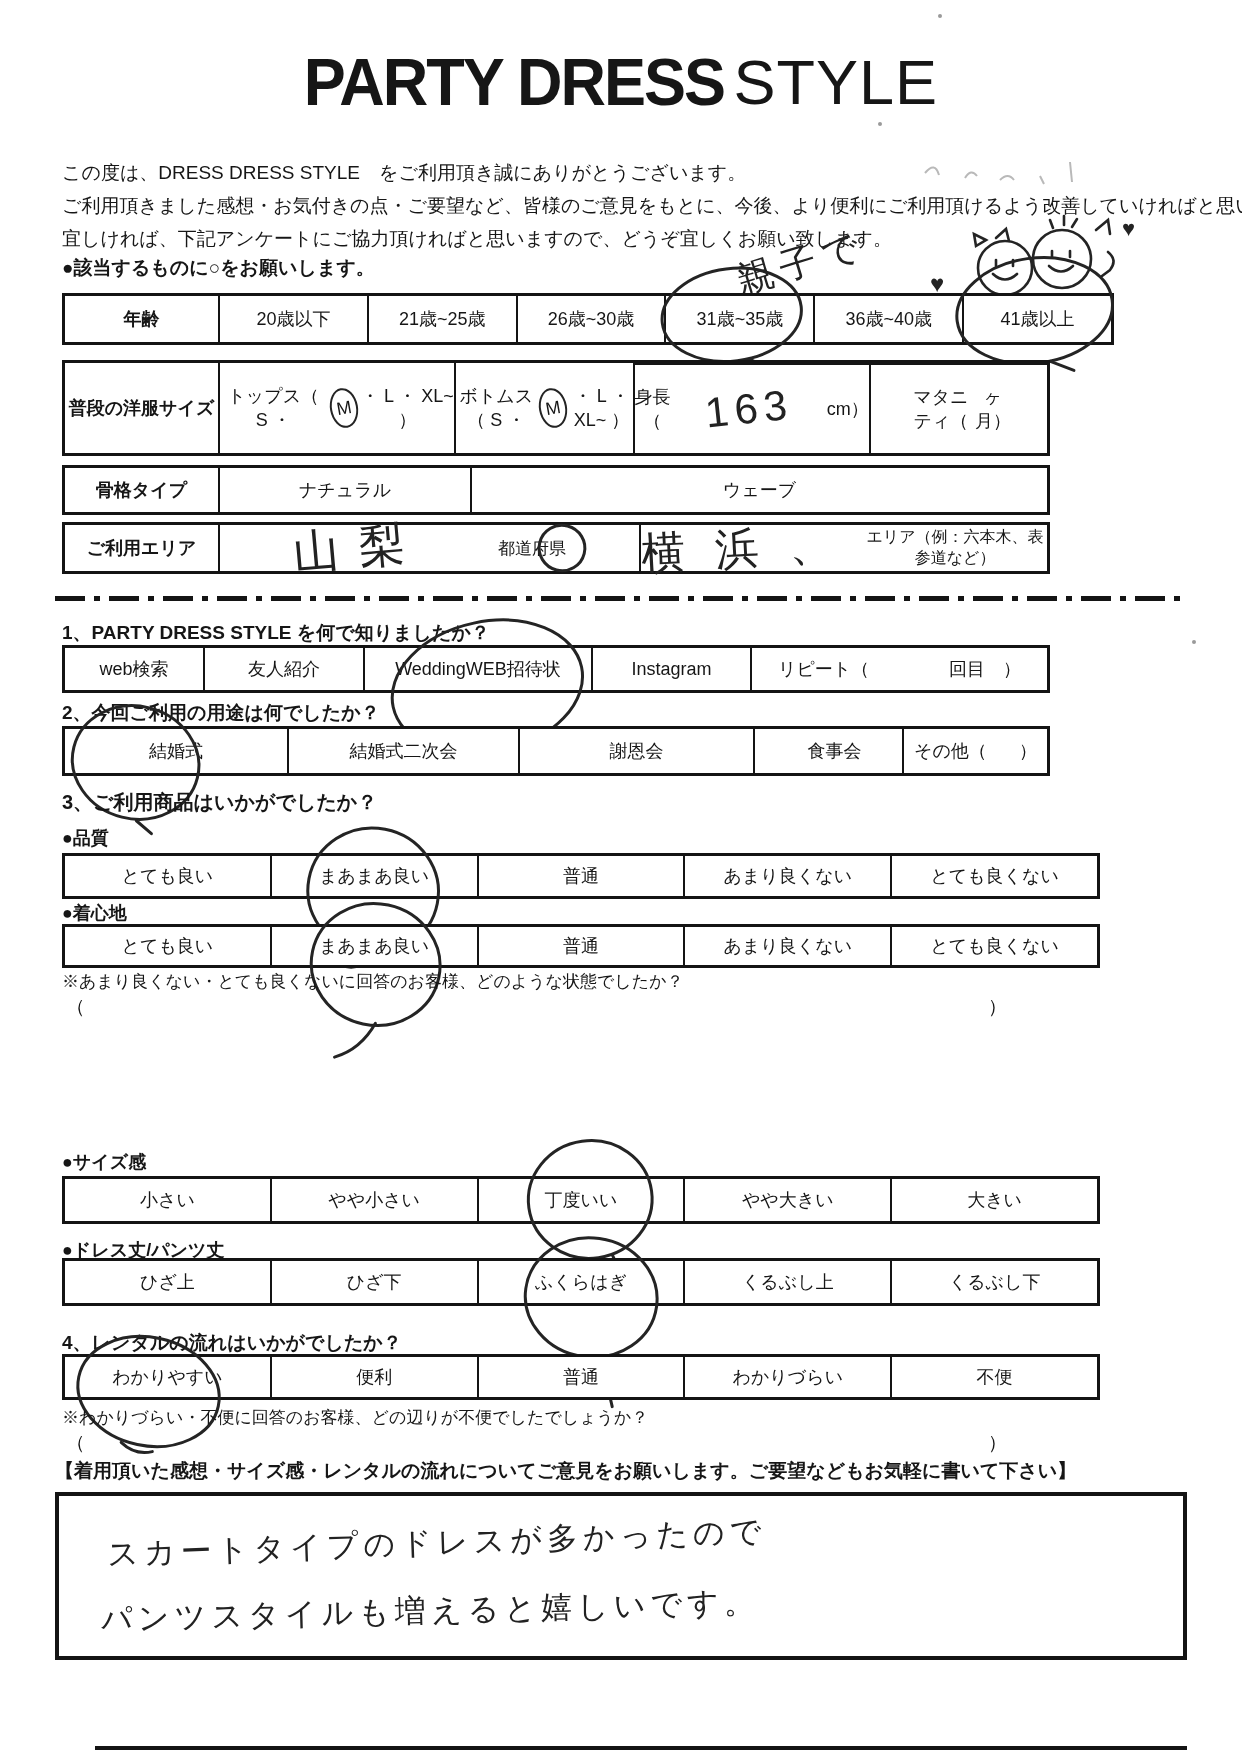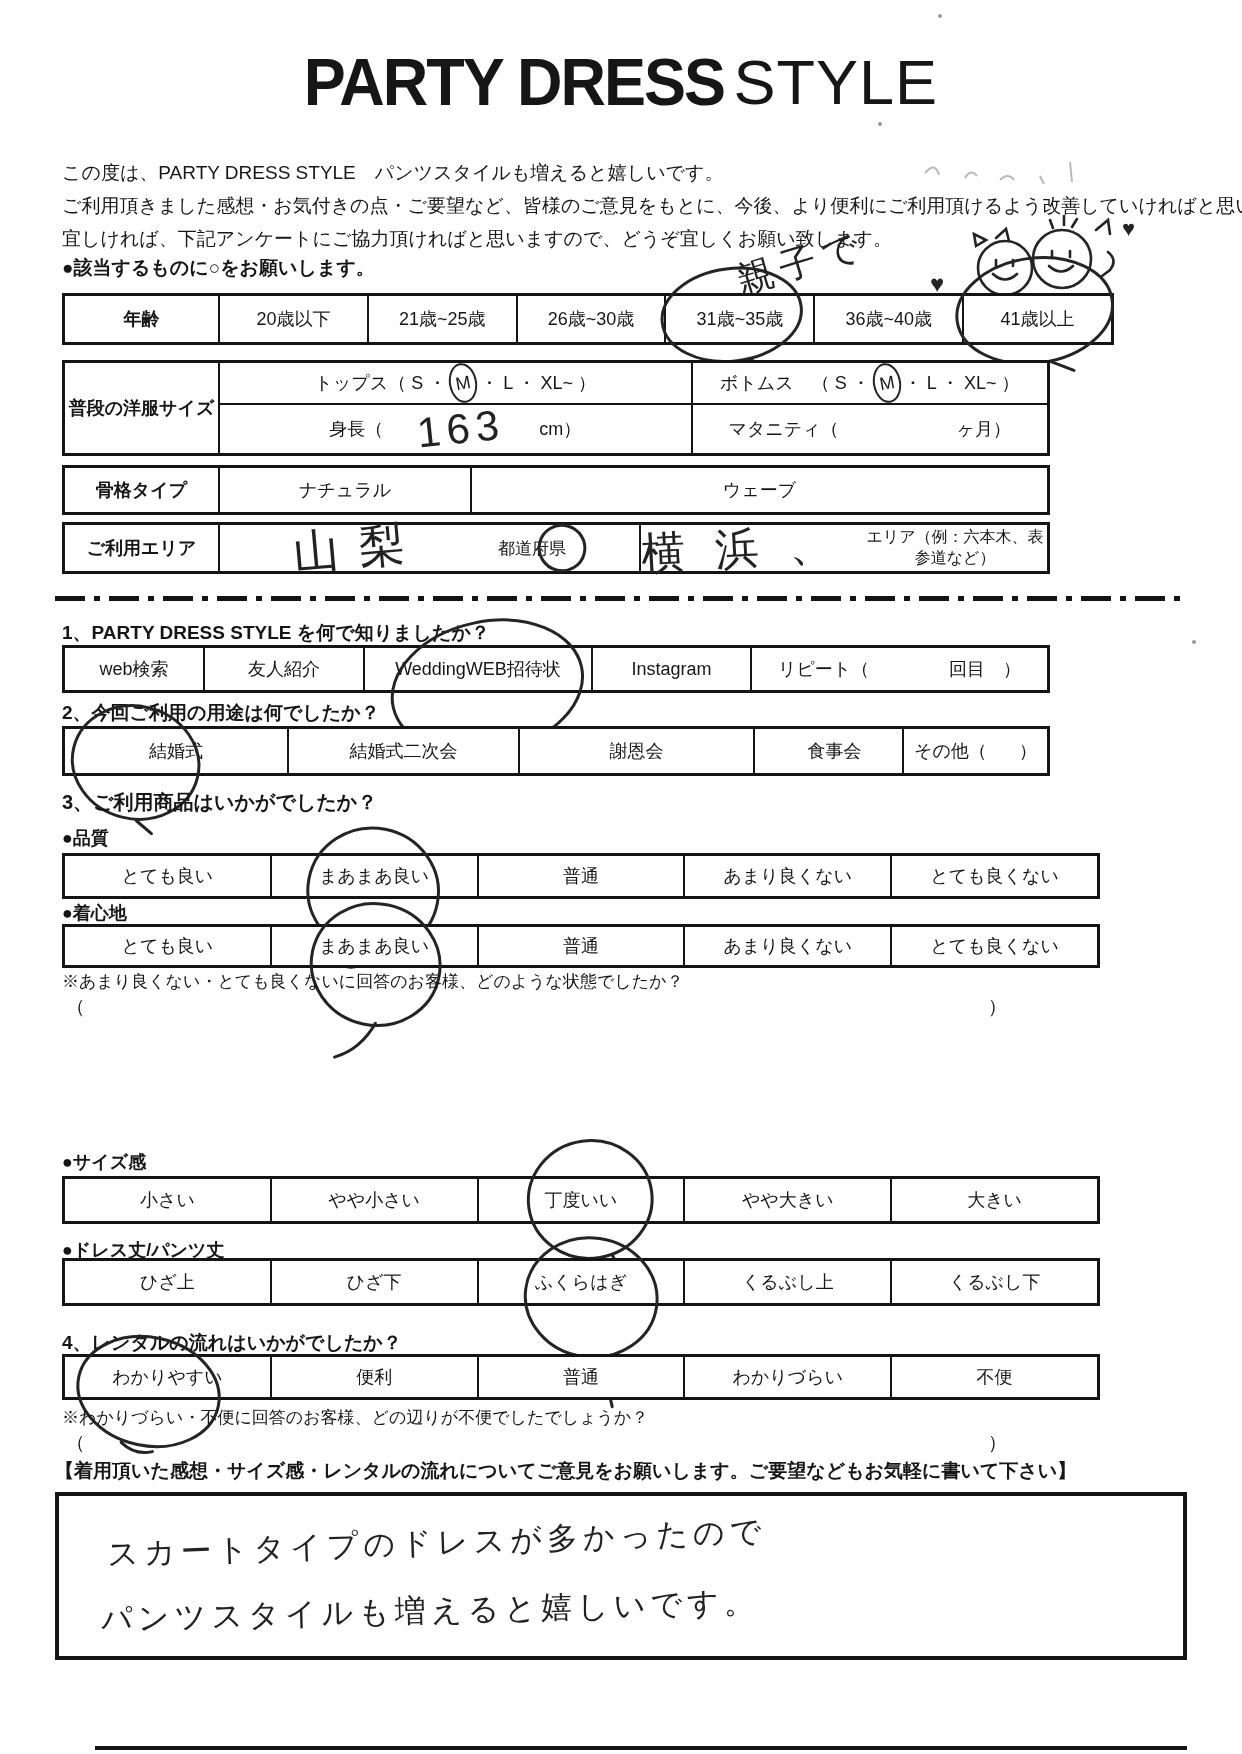--- a/index.html
+++ b/index.html
@@ -20,21 +20,21 @@
   .sublbl { font-weight:bold; font-size:18px; white-space:nowrap; }
   .note { font-size:17px; white-space:nowrap; }
   .paren { font-size:19px; }
   
   .tbl { position:absolute; display:flex; border:3px solid #141414; background:#fff; box-sizing:border-box; }
   .cell { display:flex; align-items:center; justify-content:center; font-size:18px; position:relative; text-align:center; box-sizing:border-box; }
   .bl { border-left:2.5px solid #141414; }
   .bt { border-top:2.5px solid #141414; }
   .hdr { font-weight:bold; }
   .opt { flex:1; }
-  .vcol { display:flex; flex-direction:column; flex:1; }
+  .vcol { display:flex; flex-direction:row; flex:1; }
   .vrow { display:flex; flex:1; }
   
   .hand { color:#222; }
   .hand-circle { position:absolute; overflow:visible; pointer-events:none; }
   .hand-circle ellipse, .hand-circle path { fill:none; stroke:#242424; stroke-width:3; vector-effect:non-scaling-stroke; stroke-linecap:round; }
   .circ { display:inline-flex; align-items:center; justify-content:center; min-width:24px; height:36px;
           border:2.5px solid #242424; border-radius:50%; transform:rotate(-10deg); margin:0 3px; }
   .doodle-svg path, .doodle-svg circle, .doodle-svg line { fill:none; stroke:#242424; stroke-width:2.6; stroke-linecap:round; }
   .doodle-svg text { stroke:none; fill:#242424; }
   .dashline { height:5px; background:repeating-linear-gradient(90deg,#141414 0 30px,transparent 30px 39px,#141414 39px 45px,transparent 45px 54px); }
@@ -46,21 +46,21 @@
 <body>
 
 <div class="page">
 
   <div class="abs title">
     <span class="t-bold">PARTY DRESS</span>
     <span class="t-light">STYLE</span>
   </div>
 
   <div class="abs intro">
-    <div>この度は、PARTY DRESS STYLE　パンツスタイルも増えると嬉しいです。</div>
+    <div>この度は、DRESS DRESS STYLE　をご利用頂き誠にありがとうございます。</div>
     <div>ご利用頂きました感想・お気付きの点・ご要望など、皆様のご意見をもとに、今後、より便利にご利用頂けるよう改善していければと思います。</div>
     <div>宜しければ、下記アンケートにご協力頂ければと思いますので、どうぞ宜しくお願い致します。</div>
   </div>
 
   <svg class="abs faint" style="left:920px; top:148px; width:180px; height:60px; overflow:visible;">
     <path d="M5 25 q 10 -12 14 2 M45 30 q 6 -10 12 -2 M80 32 q 8 -8 14 0 M120 28 l 4 8 M150 14 l 2 20"></path>
   </svg>
 
   <div class="abs" style="left:735px; top:212px; width:420px; height:110px;">
     <span class="abs hand" style="left:0; top:26px; font-size:37px; letter-spacing:7px; transform:rotate(-17deg); white-space:nowrap;">親子で</span>

